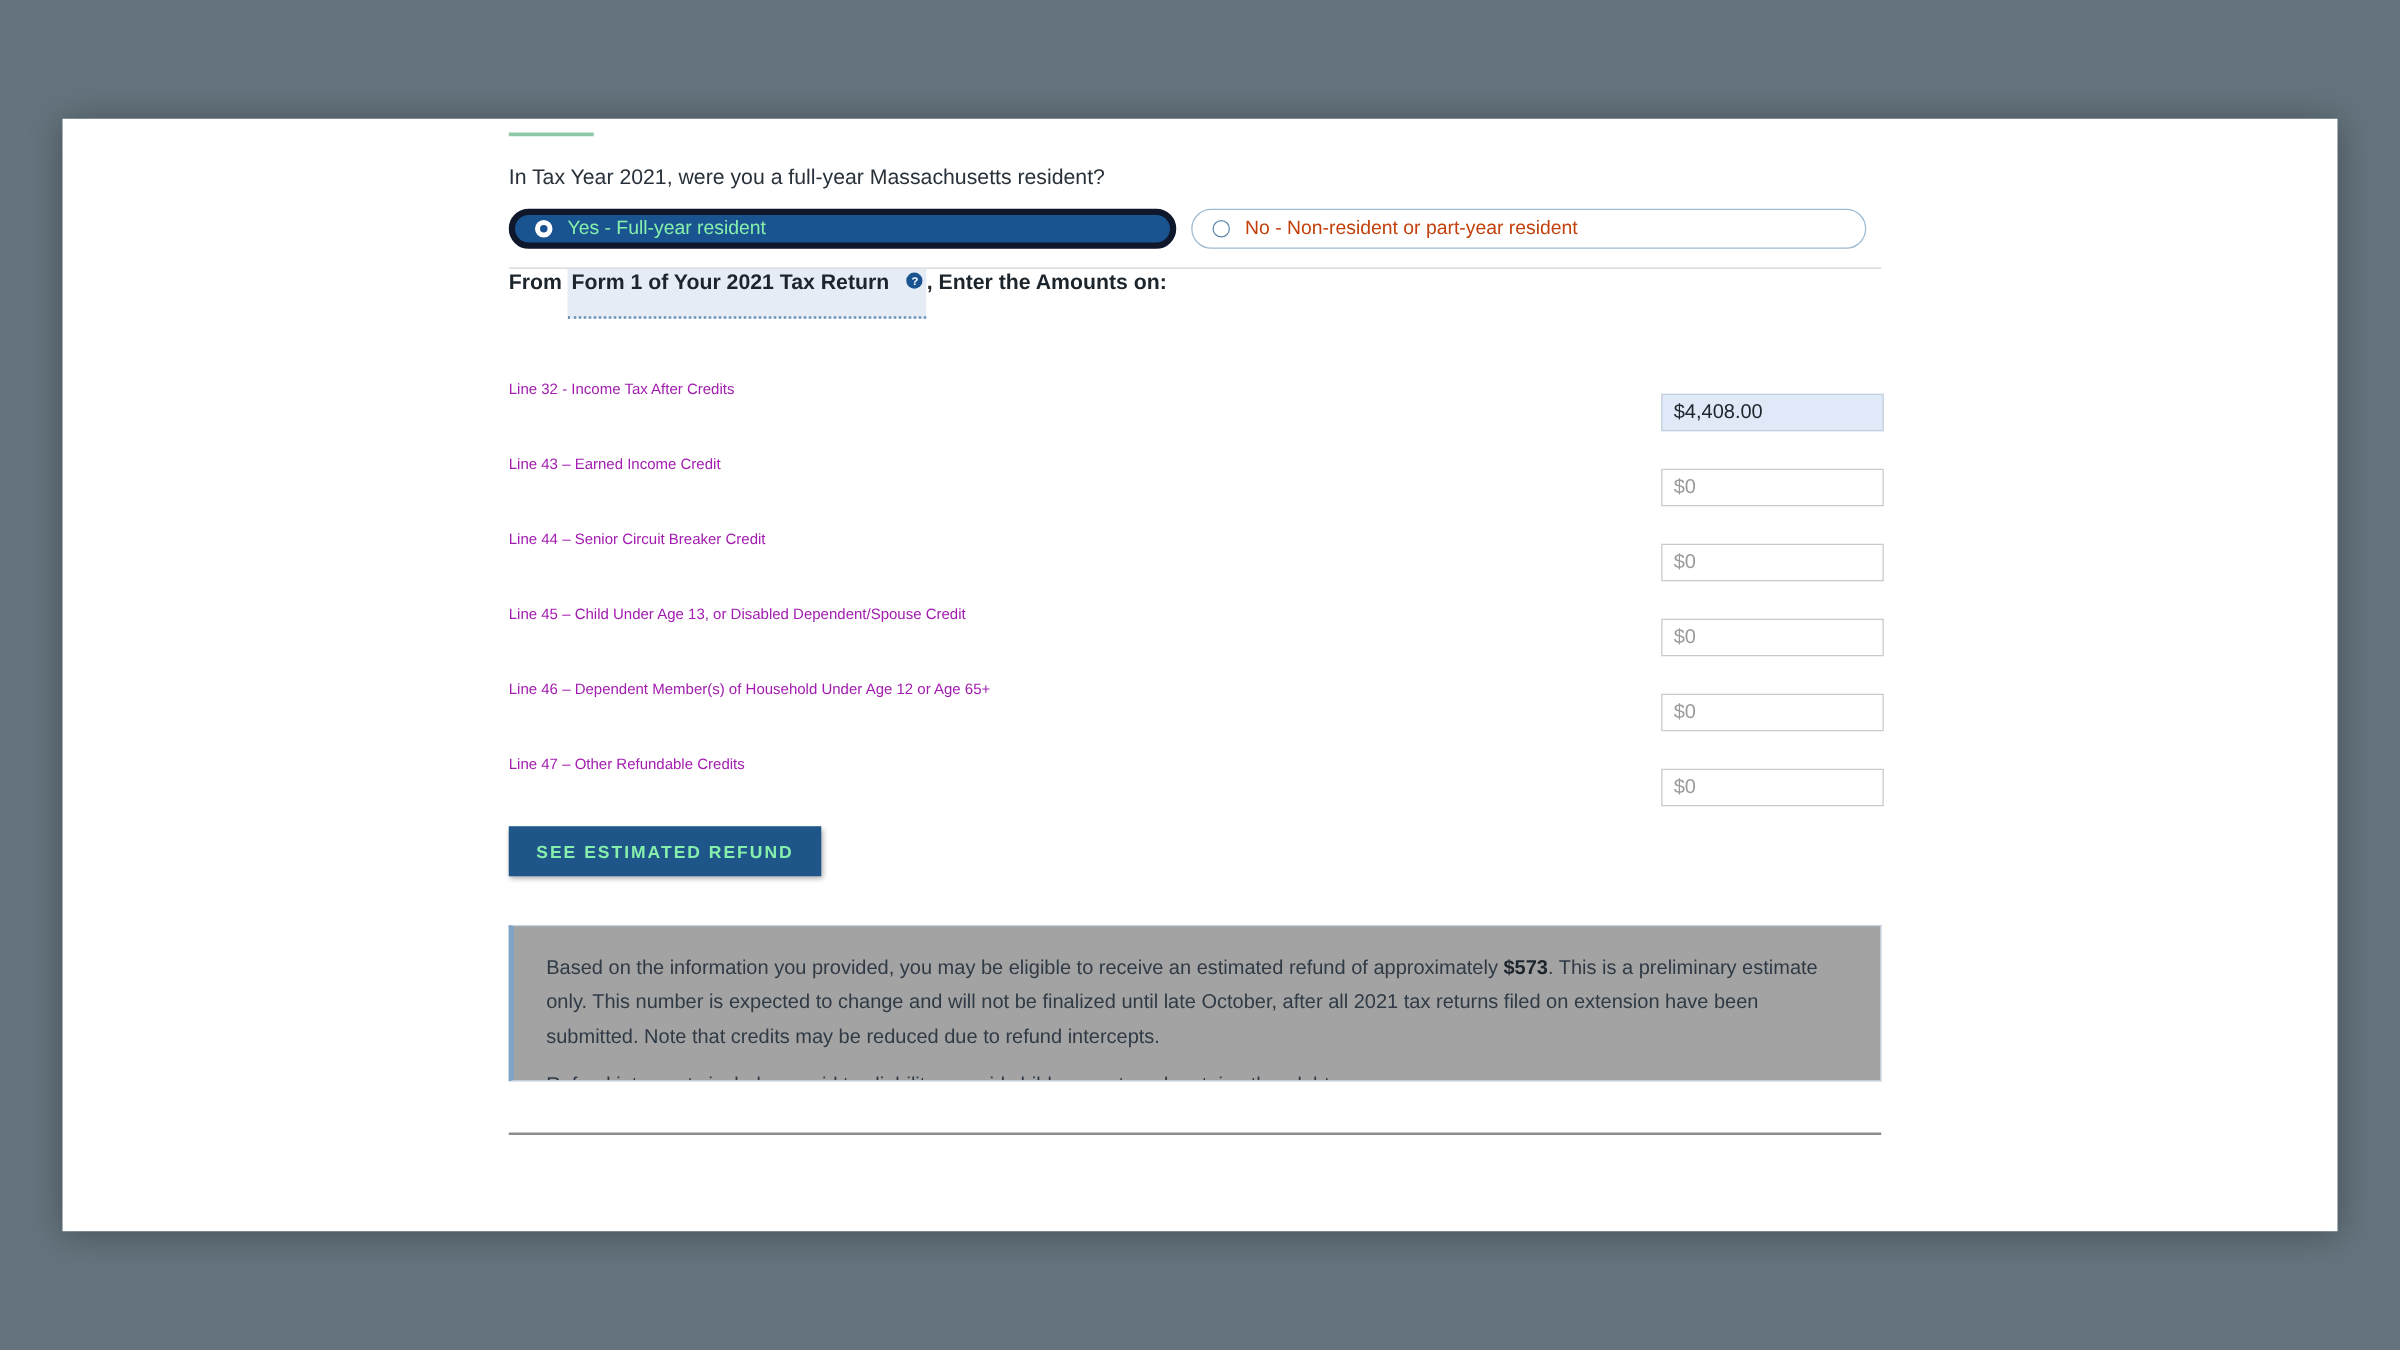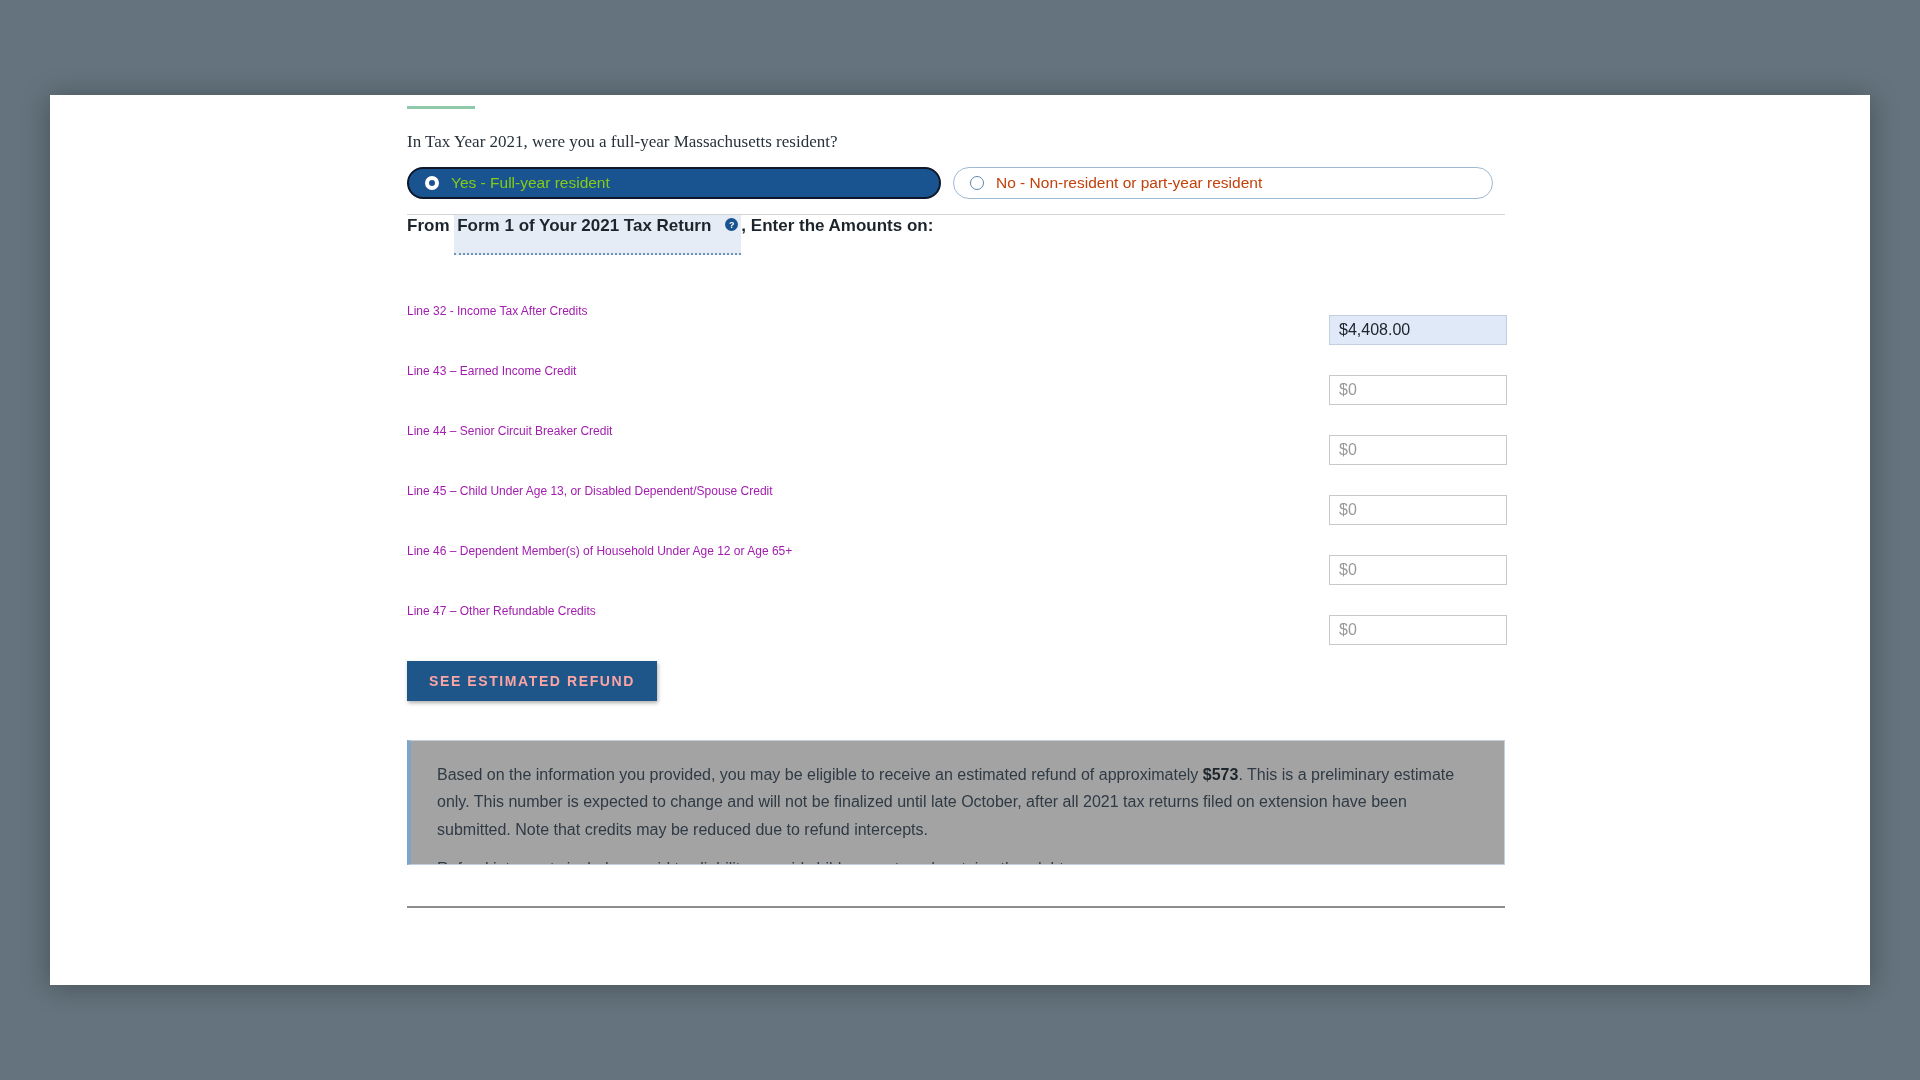--- a/index.html
+++ b/index.html
@@ -50,21 +50,20 @@
     background: #8fc9a9;
     margin-top: 11px;
   }
 
   
   .question {
     font-size: 17px;
     color: #28313a;
     margin-top: 21px;
     line-height: 1.4;
-    font-family: Liberation Serif, serif;
   }
 
   
   .radio-row {
     display: flex;
     gap: 12px;
     margin-top: 13px;
   }
   .pill {
     display: flex;
@@ -72,22 +71,22 @@
     height: 32px;
     border-radius: 17px;
     padding: 0 16px;
     font-size: 15.5px;
     cursor: pointer;
     white-space: nowrap;
   }
   .pill-yes {
     width: 534px;
     background: #1a5490;
-    border: 2px solid #0f172a;
-    color: #84cc16;
+    border: 5px solid #0f172a;
+    color: #86efac;
   }
   .pill-no {
     width: 540px;
     background: #ffffff;
     border: 1px solid #9dbbd4;
     color: #c2410c;
   }
   .radio-dot {
     width: 14px;
     height: 14px;
@@ -181,21 +180,21 @@
     color: #20262e;
   }
 
   
   .submit-btn {
     margin-top: 19px;
     height: 40px;
     padding: 0 22px;
     background: #1f5689;
     border: none;
-    color: #fca5a5;
+    color: #86efac;
     font-family: "Liberation Sans", sans-serif;
     font-size: 14px;
     font-weight: 700;
     letter-spacing: 1.6px;
     cursor: pointer;
     box-shadow: 1px 2px 4px rgba(0,0,0,0.32);
   }
 
   
   .result-panel {

